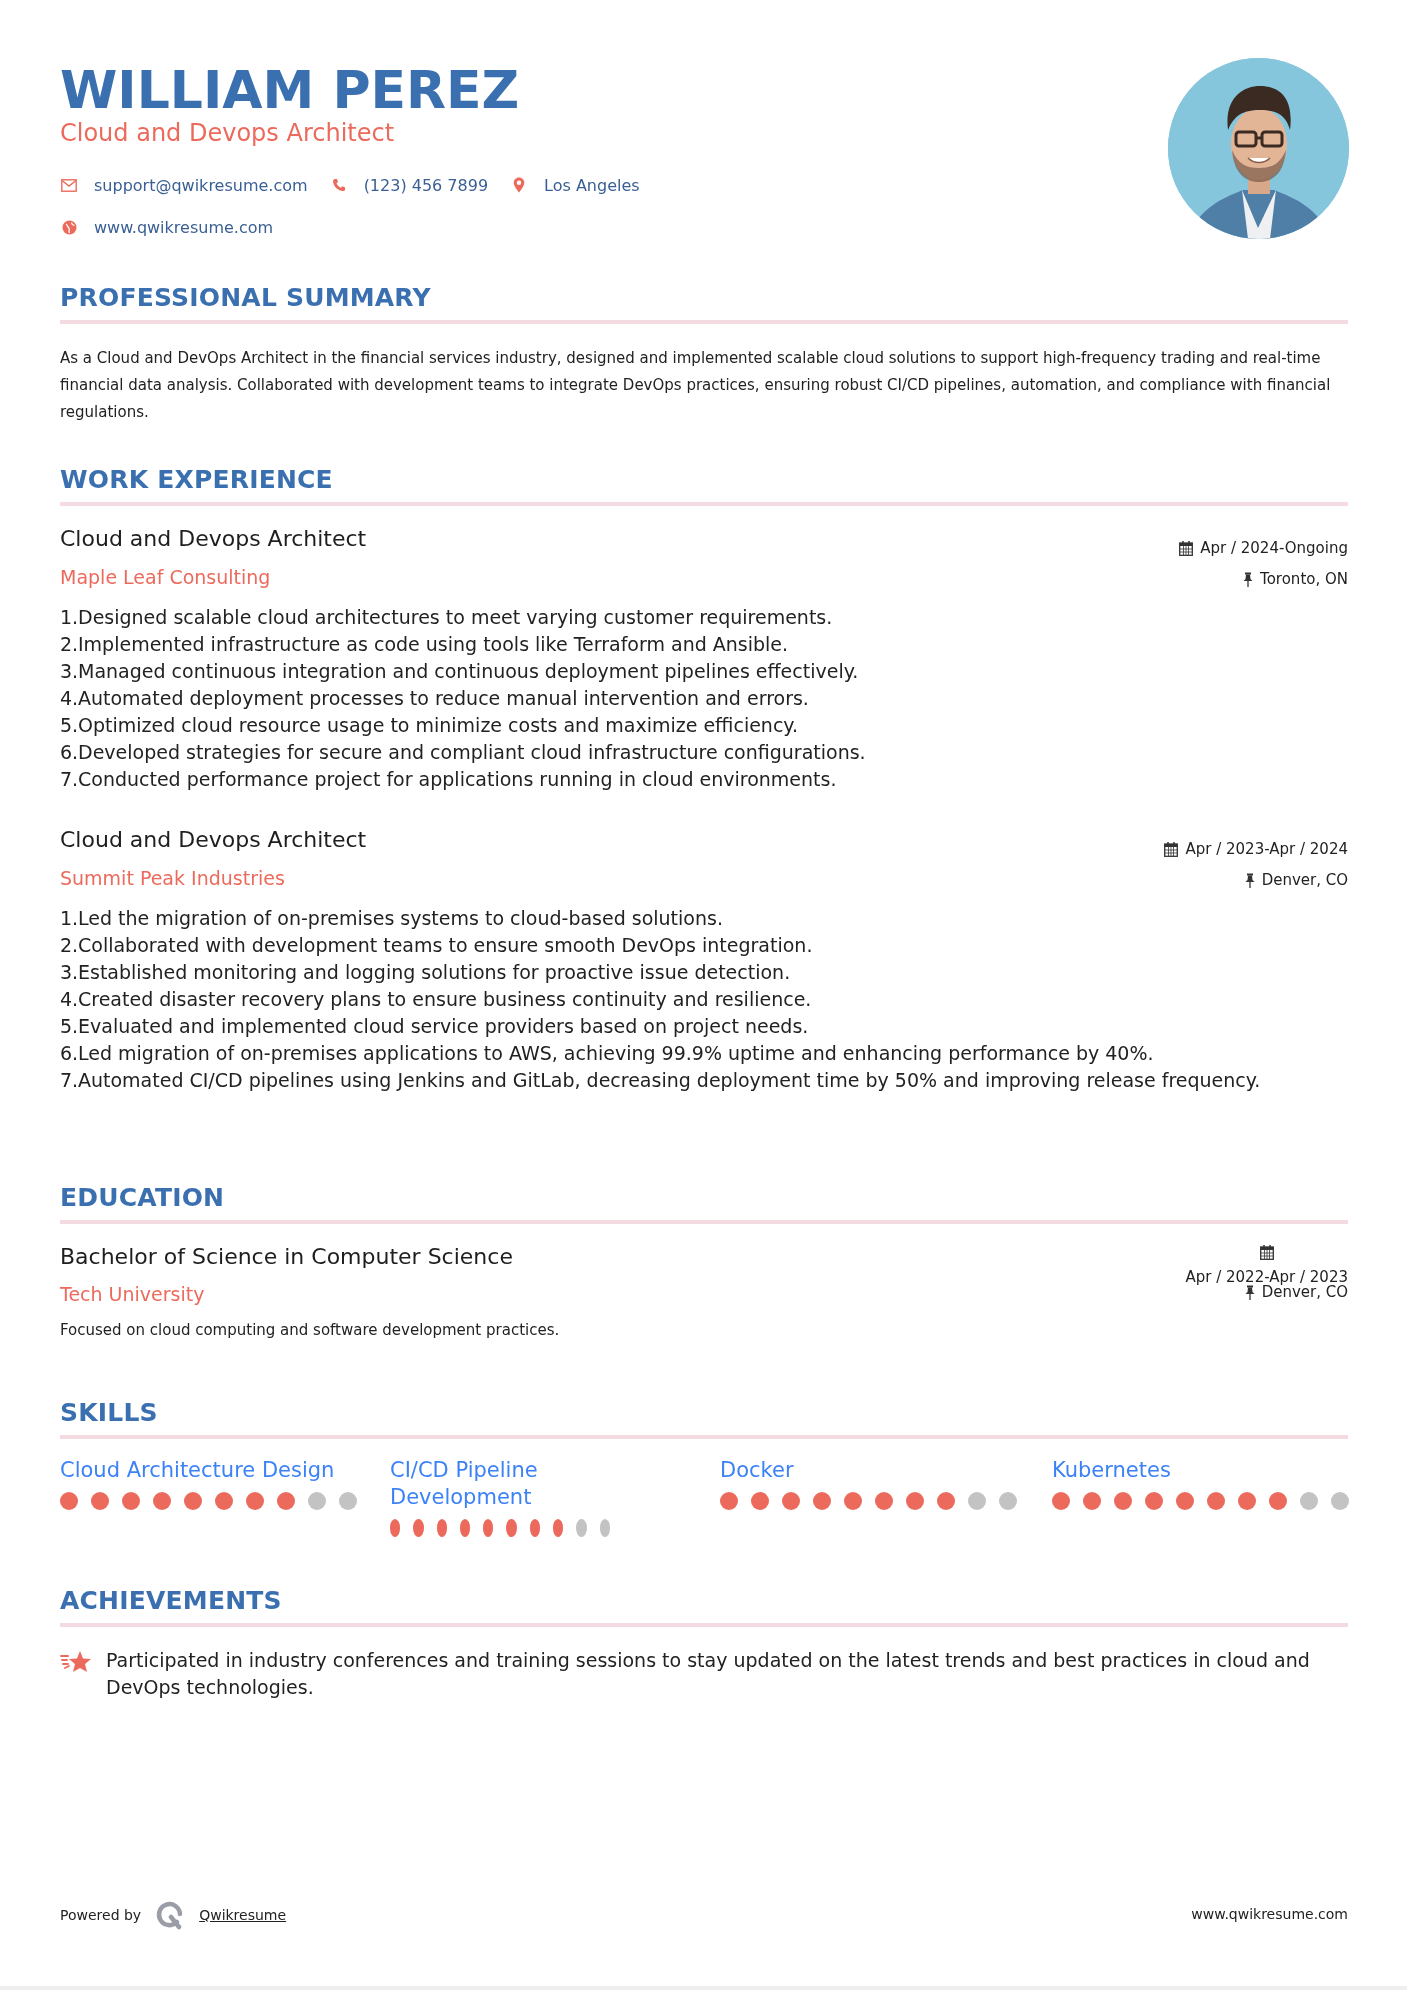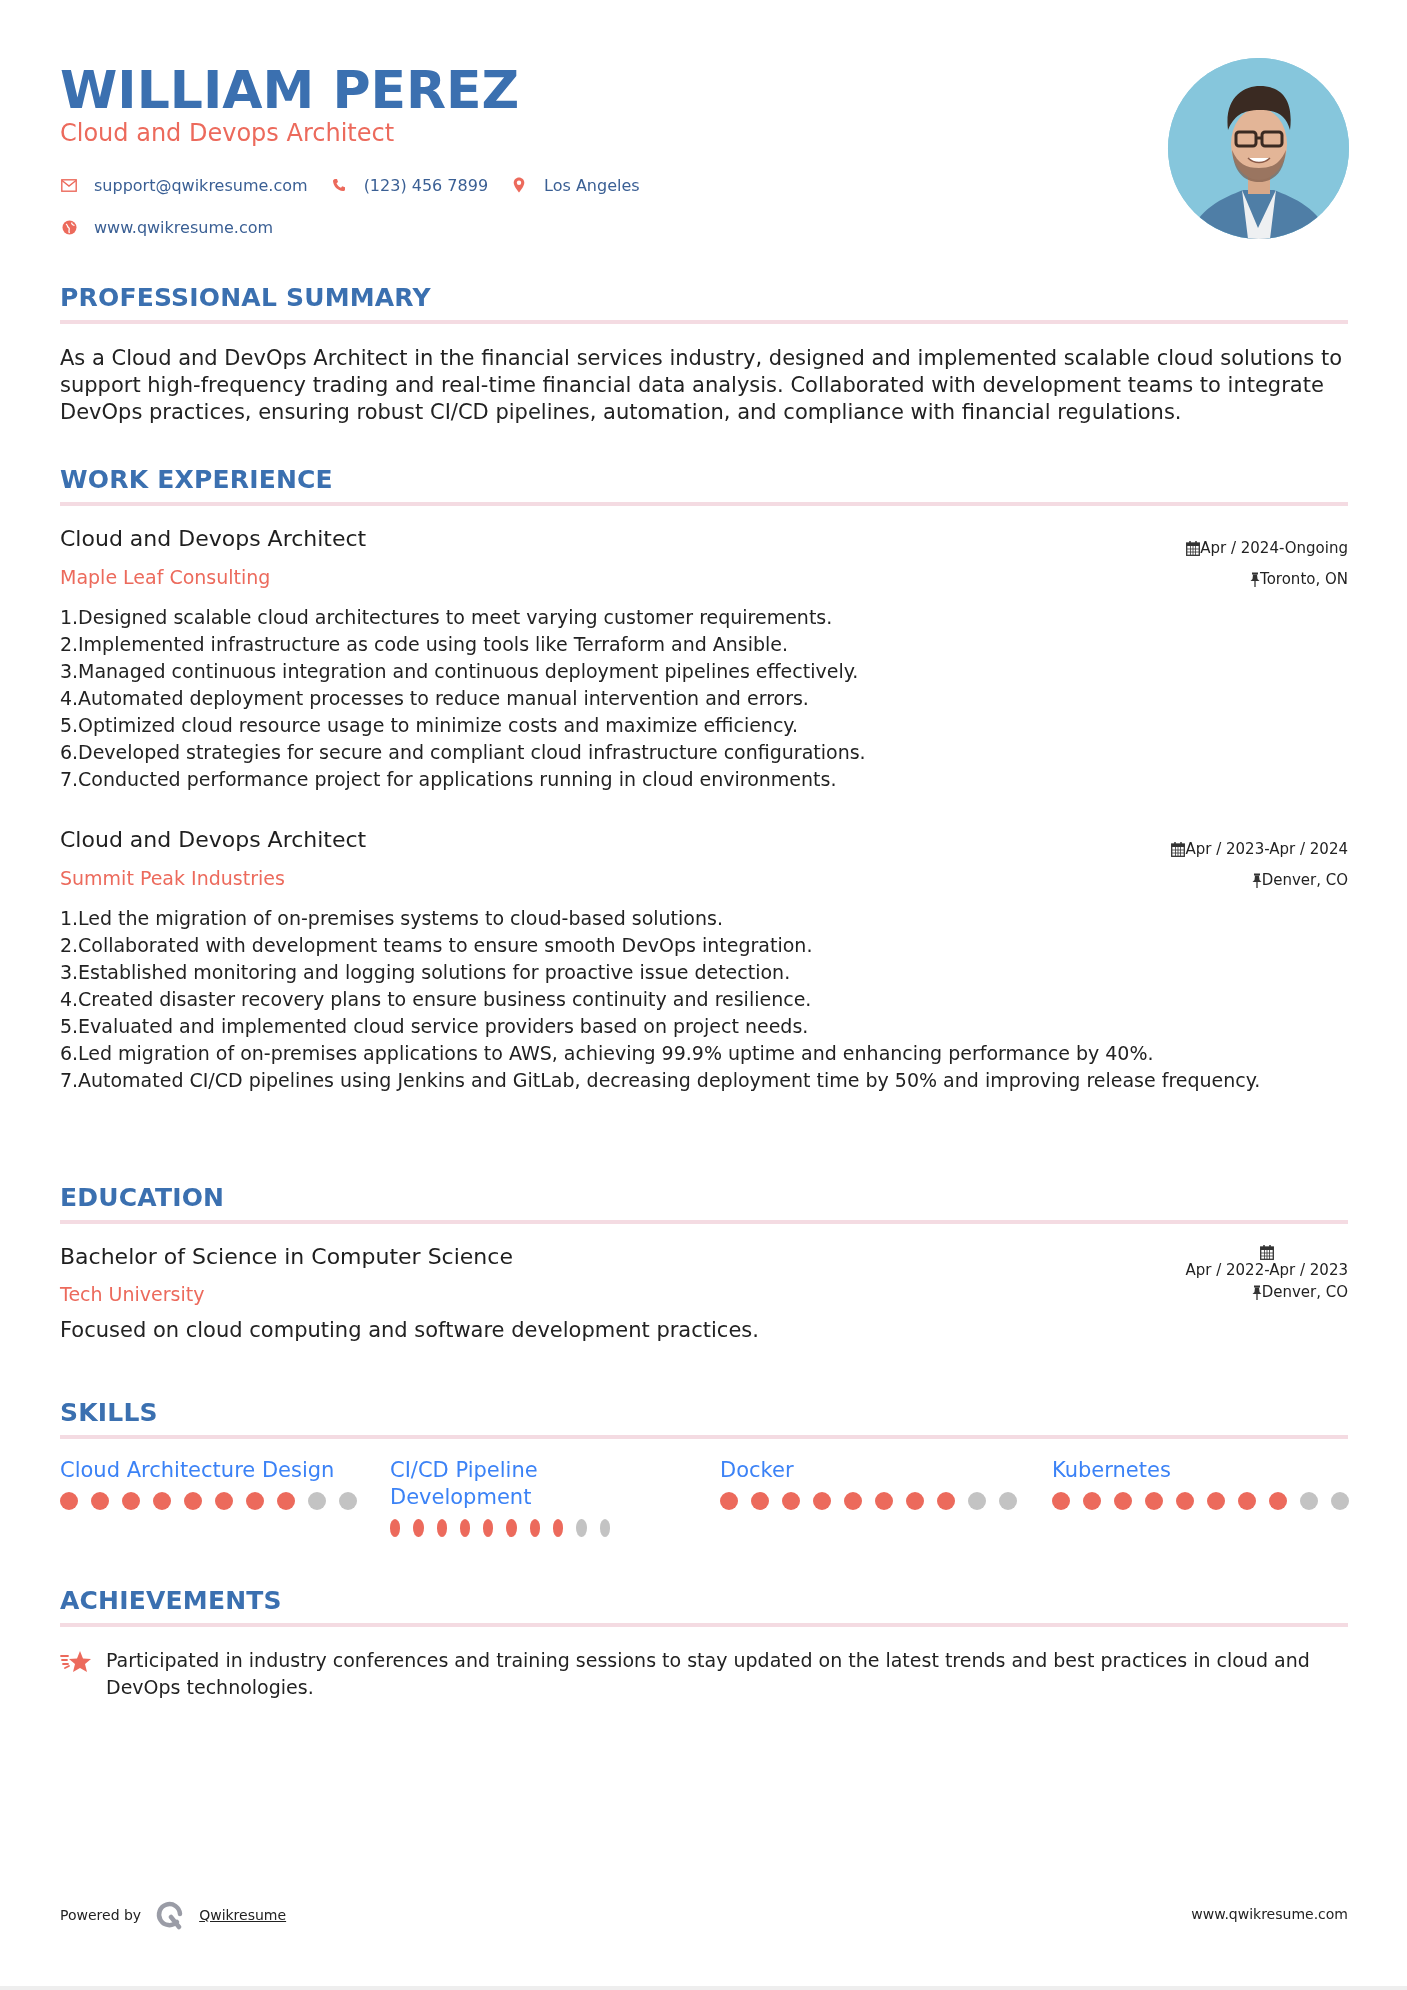--- a/index.html
+++ b/index.html
@@ -19,26 +19,26 @@
   .contact-row .ct { margin-right:22px; }
   .contact-row svg { display:block; }
 
   .photo { position:absolute; left:1168px; top:58px; width:181px; height:181px; border-radius:50%;
            background:#86c6dc; overflow:hidden; }
 
   .section-title { position:absolute; left:60px; font-size:25px; font-weight:bold; color:#3b70b0;
            letter-spacing:0.2px; line-height:30px; white-space:nowrap; }
   .divider { position:absolute; left:60px; width:1288px; height:4px; background:#f4dbe2; }
 
-  .body-text { position:absolute; left:60px; width:1290px; font-size:21px; line-height:27px; color:#222; }
+  .body-text { position:absolute; left:60px; width:1290px; font-size:15px; line-height:27px; color:#222; }
 
   .job-title { position:absolute; left:60px; font-size:22px; color:#1e1e1e; line-height:28px; white-space:nowrap; }
   .company { position:absolute; left:60px; font-size:19px; color:#ec6a5c; line-height:26px; white-space:nowrap; }
   .meta { position:absolute; right:59px; font-size:15px; color:#222; line-height:20px; white-space:nowrap;
-          display:flex; align-items:center; }
+          display:flex; align-items:center; gap:7px; }
   .meta svg { display:block; }
 
   .list { position:absolute; left:60px; margin:0; padding:0; list-style:none; width:1290px; }
   .list li { font-size:19px; line-height:27px; color:#222; display:flex; }
   .list li .num { width:18px; flex:0 0 18px; }
   .list li .txt { flex:1; }
 
   .skill { position:absolute; width:300px; }
   .skill .label { font-size:21px; line-height:27px; color:#3b82f6; }
   .skill .dots { display:flex; gap:13px; margin-top:8px; }

